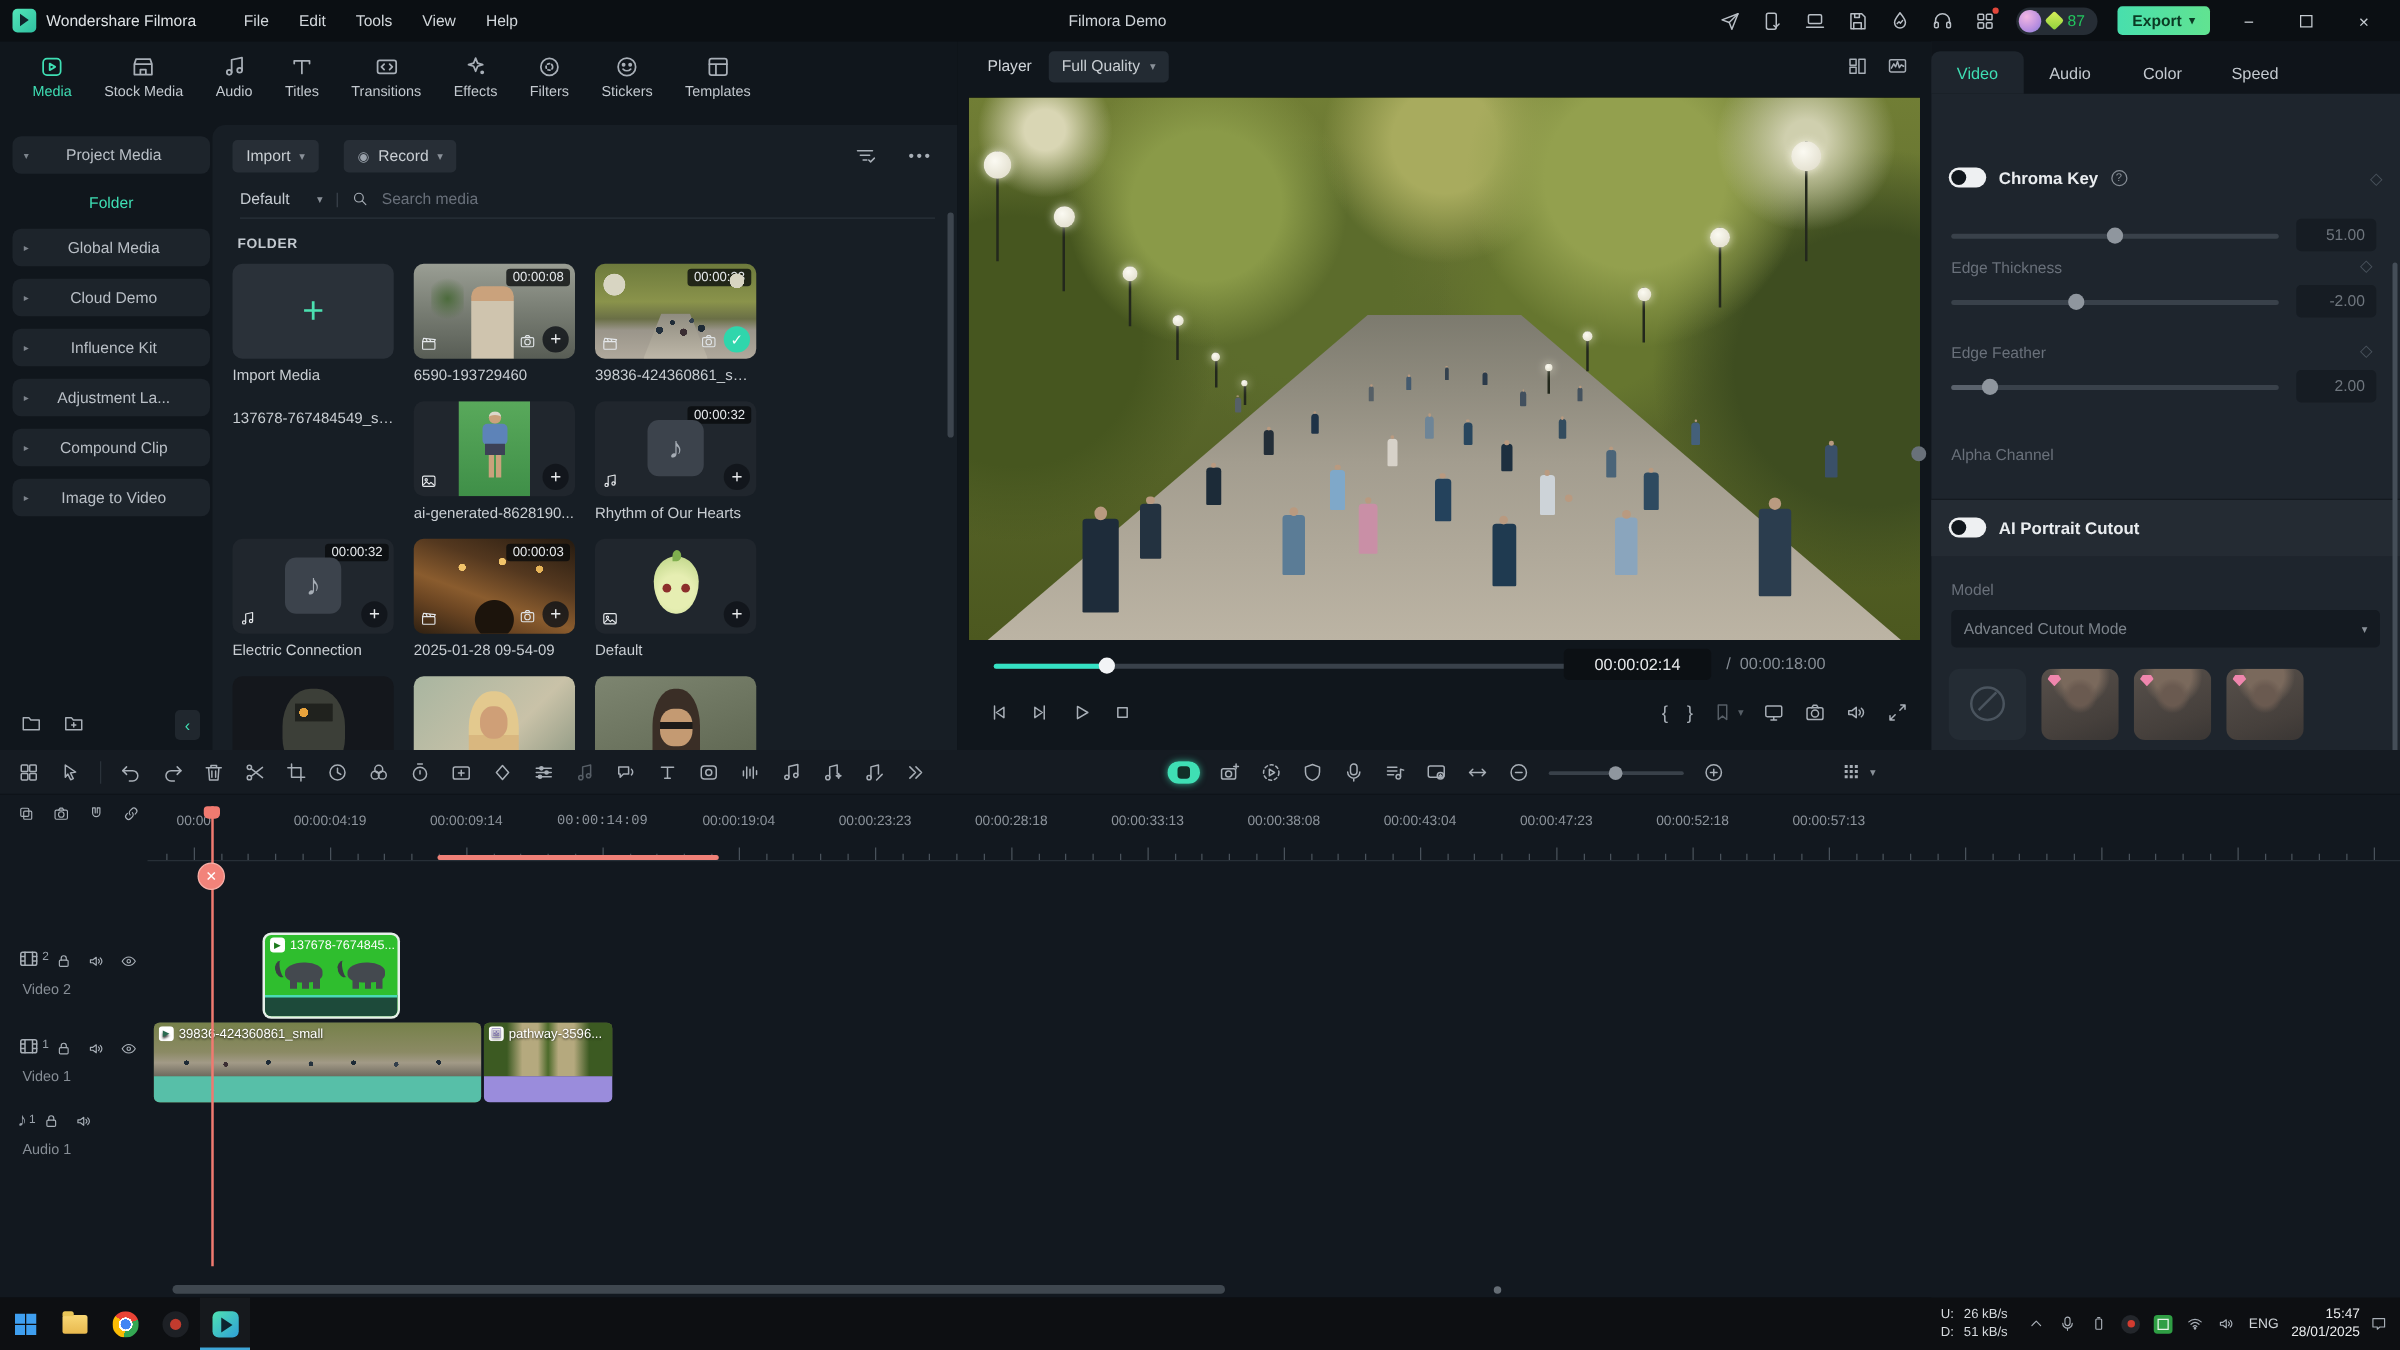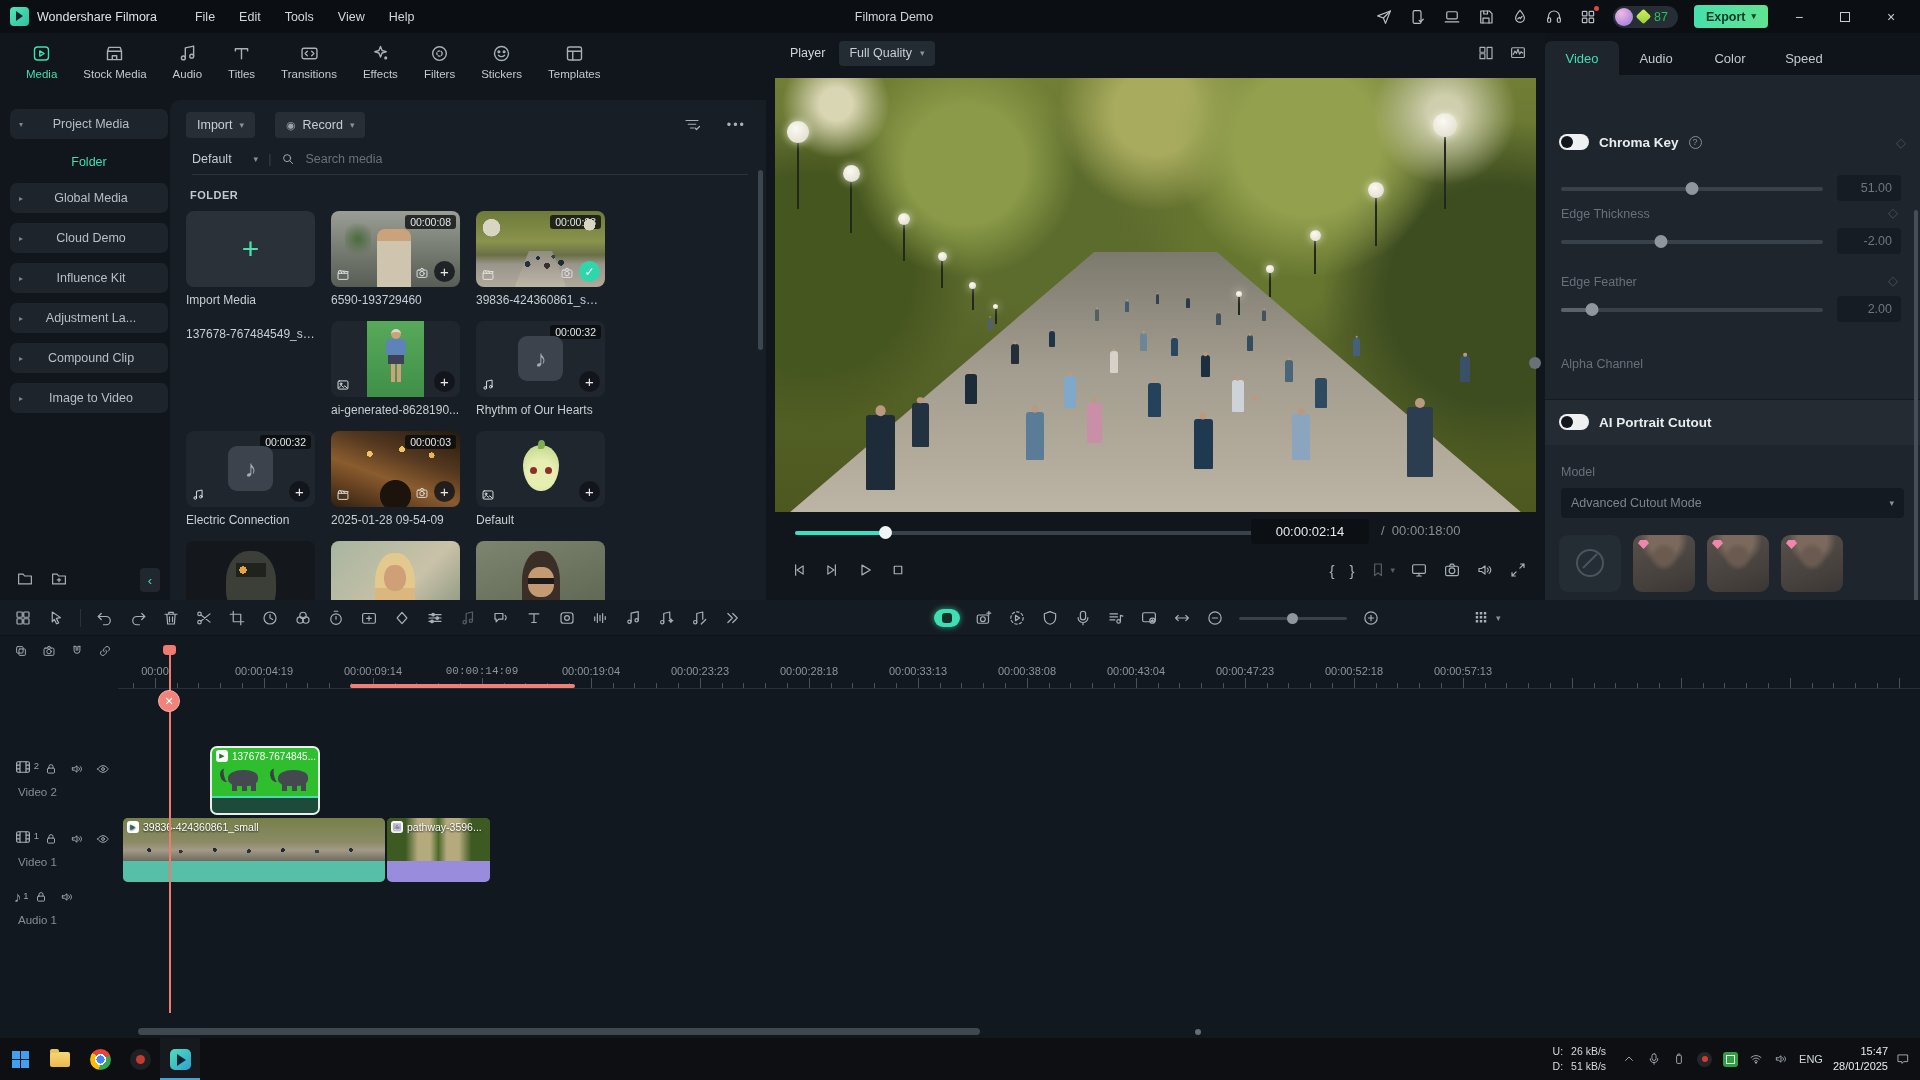--- a/index.html
+++ b/index.html
@@ -172,21 +172,21 @@
 #ttools{position:absolute;left:0;top:0;right:0;height:36px;background:#151b22;border-bottom:1px solid #0e1319;display:flex;align-items:center;gap:15px;padding-left:14px}
 .vsep{width:1px;height:18px;background:#2a323a}
 #ttools-right{position:absolute;left:934px;top:0;height:36px;display:flex;align-items:center;gap:15px}
 .tealpill{width:26px;height:18px;border-radius:9px;background:radial-gradient(circle at 50% 50%,#bff2e2 0 20%,#3fdfb4 21%);box-shadow:0 0 6px rgba(63,223,180,.7);position:relative}
 .tealpill:before{content:"";position:absolute;left:8px;top:4px;width:10px;height:10px;border-radius:3px;background:#123028}
 #zoom-slider{width:108px;height:12px;position:relative}
 #zoom-slider .tr{position:absolute;left:0;right:0;top:5px;height:3px;border-radius:2px;background:#39414a}
 #zoom-slider .th{position:absolute;left:44%;top:1px;width:11px;height:11px;border-radius:50%;background:#8f969e}
 #quickbar{position:absolute;left:14px;top:44px;display:flex;gap:14px}
 #ruler{position:absolute;left:118px;top:45px;right:0;height:44px;border-bottom:1px solid #272f37;color:#8d949c;font-size:11px}
-.rlabel{position:absolute;top:20px;transform:translateX(-50%)}
+.rlabel{position:absolute;top:6px;transform:translateX(-50%)}
 .tick{position:absolute;bottom:0;width:1px;background:#49525b}
 .range-bar{position:absolute;left:350px;top:84px;width:225px;height:4px;border-radius:2px;background:#ef8077}
 #playhead-line{position:absolute;left:169px;top:45px;width:1.5px;height:368px;background:#f07a70;z-index:10}
 #playhead-top{position:absolute;left:163px;top:45px;width:13px;height:10px;background:#f07a70;border-radius:3px 3px 4px 4px;z-index:11}
 #ph-blob{position:absolute;left:158px;top:90px;width:22px;height:22px;border-radius:50%;background:#f2837a;border:1.5px solid #f8b0a8;z-index:11;display:flex;align-items:center;justify-content:center;color:#fff;font-size:11px}
 .thead{position:absolute;display:flex;align-items:center;gap:12px;color:#9aa2ab}
 .tracknum{position:relative;color:#9aa2ab}
 .tracknum .n{position:absolute;right:-7px;top:2px;font-size:9.5px;color:#9aa2ab}
 .tlabel{position:absolute;font-size:11.5px;color:#868d95}
 .clip{position:absolute;border-radius:5px;overflow:hidden}

